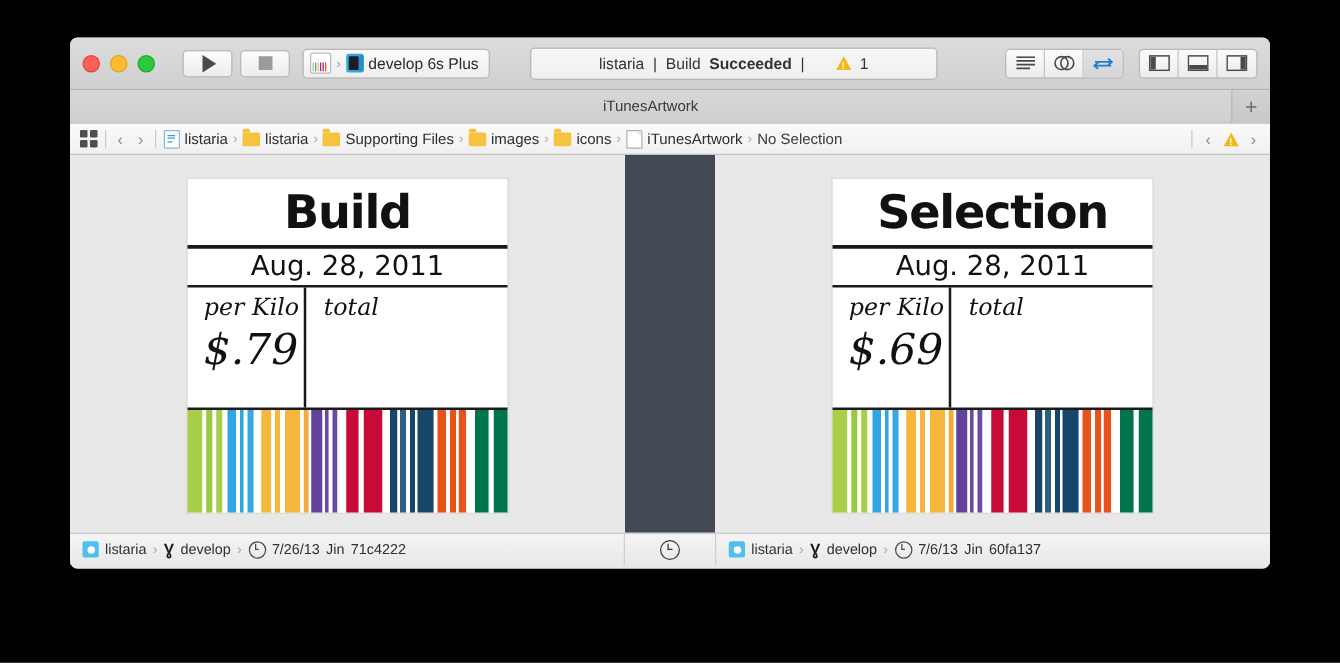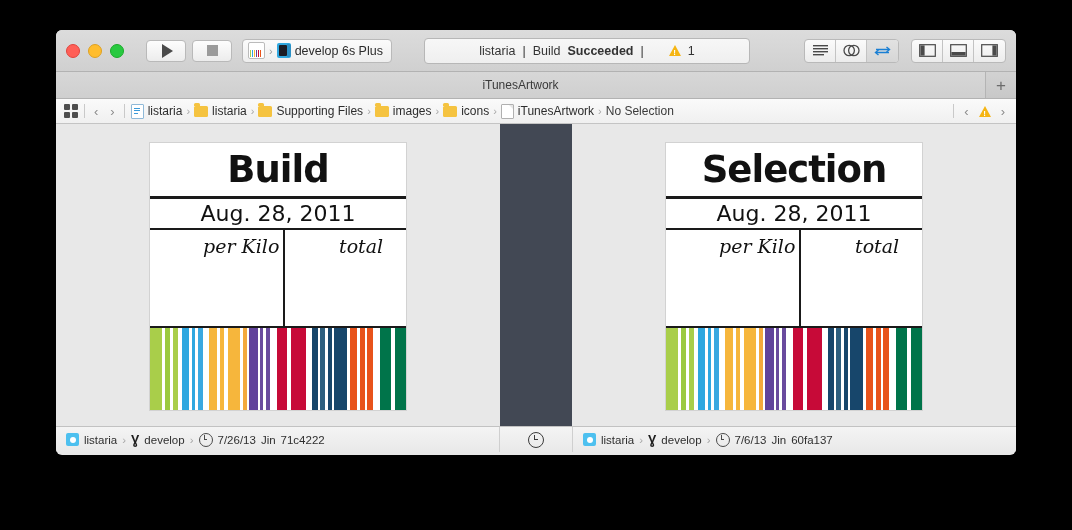--- a/index.html
+++ b/index.html
@@ -110,21 +110,21 @@
   .art{width:258px;background:#fff;border:1px solid #d2d2d2;box-sizing:border-box;}
   .art-name{height:56px;display:flex;align-items:center;justify-content:center;
             border-bottom:3px solid #1a1a1a;box-sizing:border-box;}
   .art-name span{font-family:"DejaVu Sans",sans-serif;font-weight:bold;
                  font-size:37px;color:#111;letter-spacing:-1px;line-height:1;}
   .art-date{height:31px;display:flex;align-items:center;justify-content:center;
             border-bottom:2px solid #1a1a1a;box-sizing:border-box;}
   .art-date span{font-family:"DejaVu Sans",sans-serif;font-size:22px;color:#111;}
   .art-prices{display:flex;height:98px;border-bottom:2px solid #1a1a1a;
               box-sizing:border-box;}
-  .pcell{padding:6px 0 0 0;box-sizing:border-box;margin-left:40px;}
+  .pcell{padding:6px 0 0 0;box-sizing:border-box;}
   .pkilo{width:95px;border-right:2px solid #1a1a1a;text-align:center;}
   .ptotal{flex:1;text-align:center;}
   .plabel{font-family:"DejaVu Serif",serif;font-style:italic;font-size:19px;
           color:#111;display:block;line-height:1.1;}
   .pkilo .plabel{text-align:left;padding-left:13px;}
   .ptotal .plabel{text-align:left;padding-left:14px;}
   .pval{font-family:"DejaVu Serif",serif;font-style:italic;font-size:34px;
         color:#111;display:block;margin-top:3px;text-align:left;padding-left:13px;}
   .tval{font-family:"DejaVu Sans",sans-serif;font-weight:bold;font-size:45px;
         color:#111;display:block;margin-top:-2px;text-align:left;padding-left:10px;
@@ -337,20 +337,21 @@
       <div class="art">
         <div class="art-name">
           <span>Build</span>
         </div>
         <div class="art-date">
           <span>Aug. 28, 2011</span>
         </div>
         <div class="art-prices">
           <div class="pcell pkilo">
             <span class="plabel">per Kilo</span>
+            <span class="pval">$.79</span>
           </div>
           <div class="pcell ptotal">
             <span class="plabel">total</span>
           </div>
         </div>
         <div class="stripes">
             <i style="background: rgb(169, 206, 74); width: 4.87805%;"></i>
             <i style="background: rgb(255, 255, 255); width: 1.0453%;"></i>
             <i style="background: rgb(155, 201, 63); width: 1.74216%;"></i>
             <i style="background: rgb(255, 255, 255); width: 1.39373%;"></i>
@@ -407,20 +408,21 @@
       <div class="art">
         <div class="art-name">
           <span>Selection</span>
         </div>
         <div class="art-date">
           <span>Aug. 28, 2011</span>
         </div>
         <div class="art-prices">
           <div class="pcell pkilo">
             <span class="plabel">per Kilo</span>
+            <span class="pval">$.69</span>
           </div>
           <div class="pcell ptotal">
             <span class="plabel">total</span>
           </div>
         </div>
         <div class="stripes">
             <i style="background: rgb(169, 206, 74); width: 4.87805%;"></i>
             <i style="background: rgb(255, 255, 255); width: 1.0453%;"></i>
             <i style="background: rgb(155, 201, 63); width: 1.74216%;"></i>
             <i style="background: rgb(255, 255, 255); width: 1.39373%;"></i>

